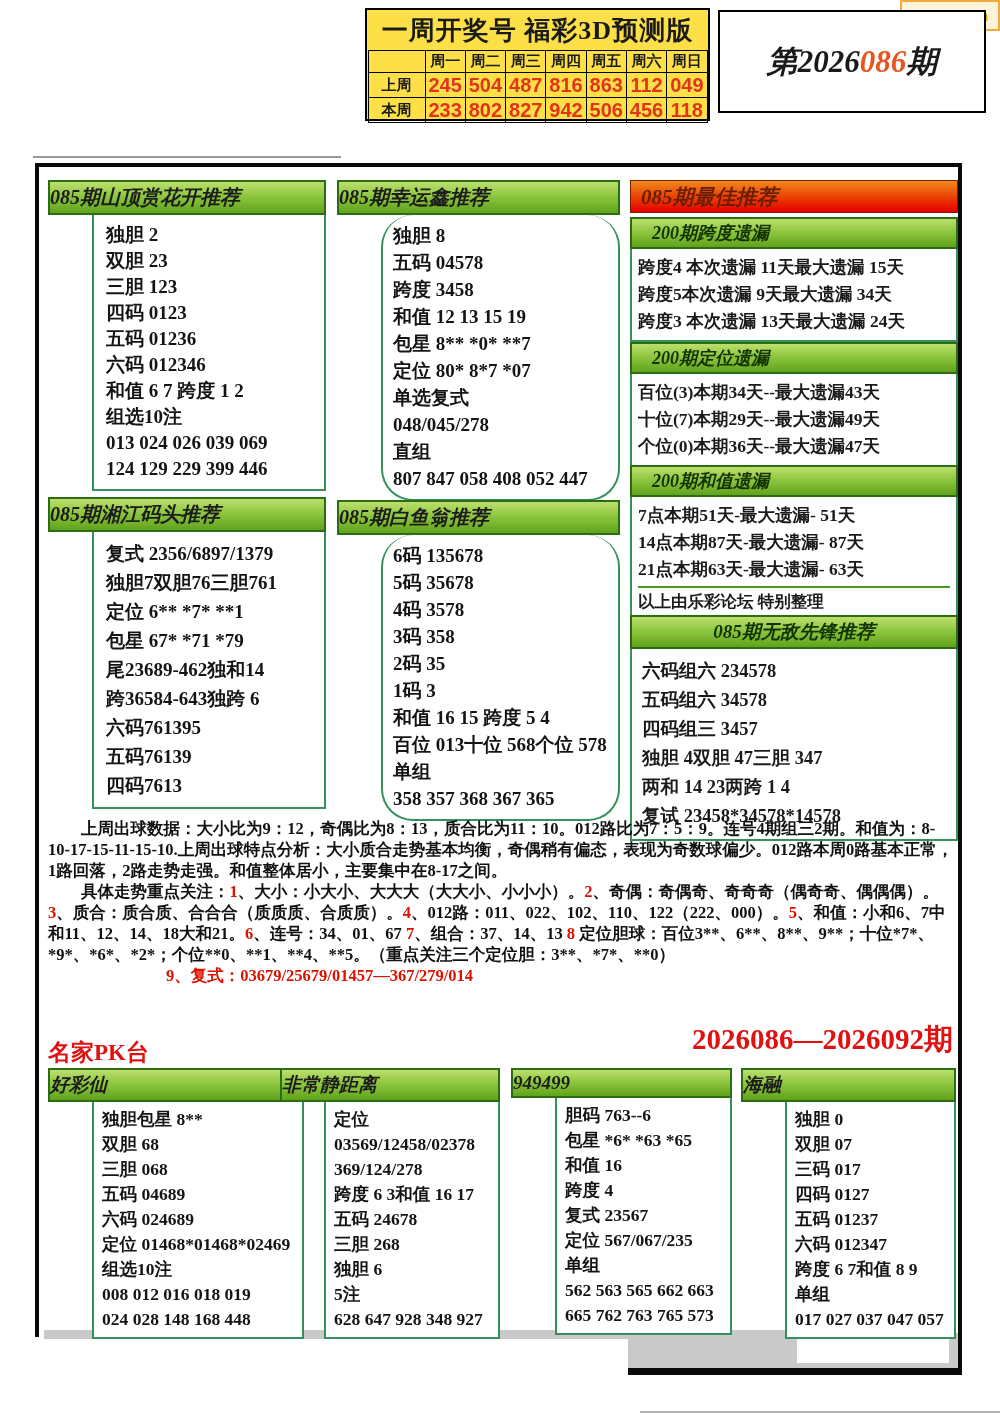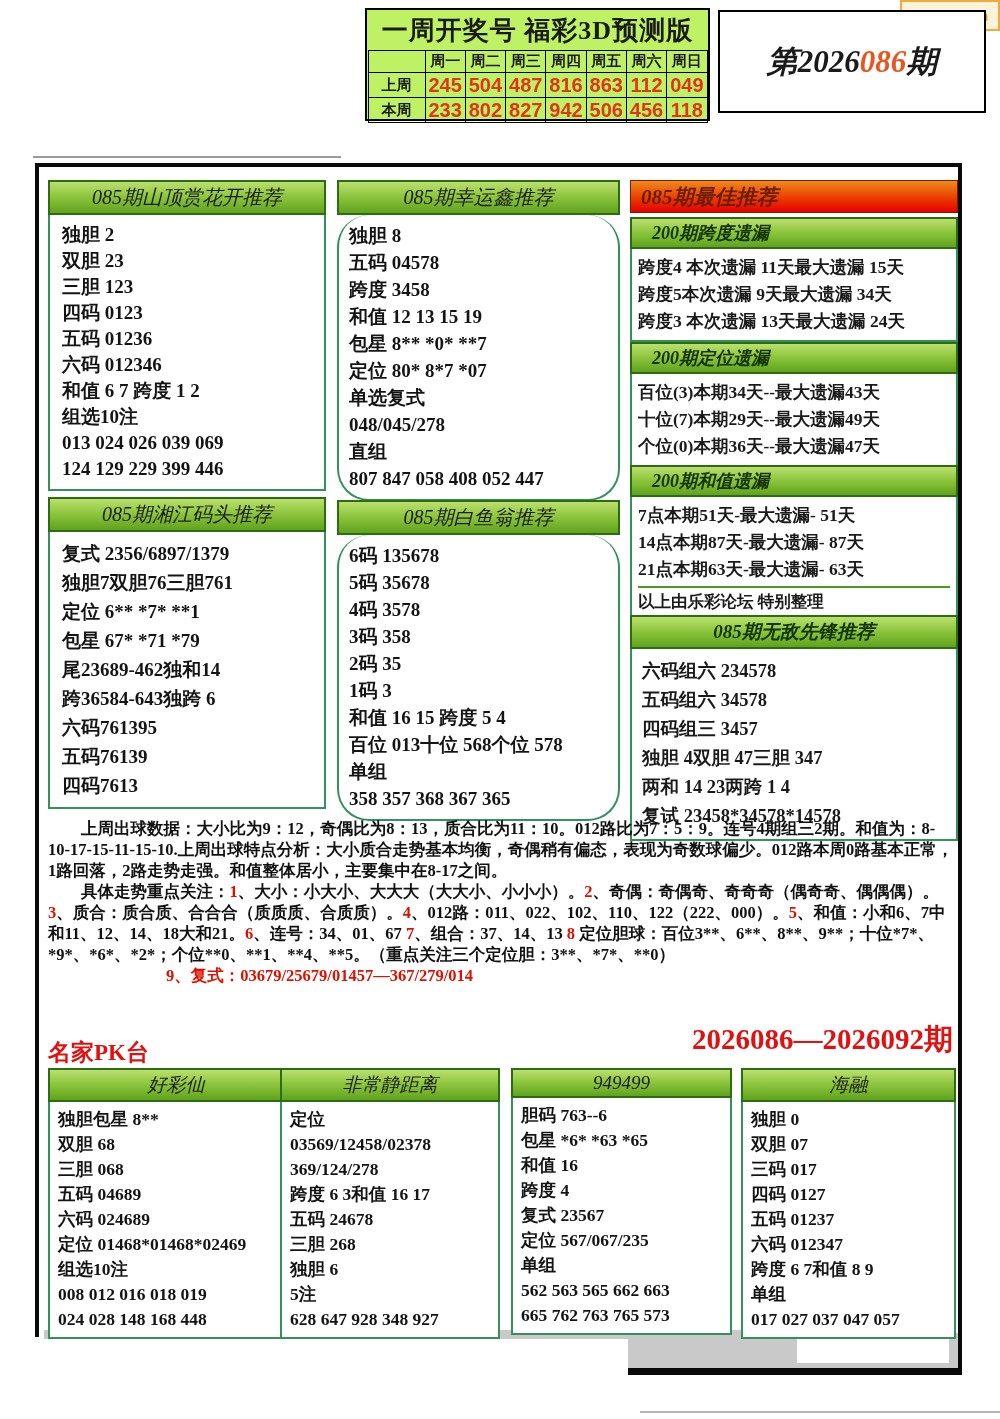--- a/index.html
+++ b/index.html
@@ -6,21 +6,21 @@
   body{width:1000px;height:1419px;position:relative;background:#ffffff;
        font-family:"Liberation Serif","DejaVu Serif",serif;color:#1a1a1a;overflow:hidden;}
   .abs{position:absolute;}
   .rd{color:#dd1100;}
 
   
   .watermark{right:0;top:0;width:96px;height:27px;background:#fbf3da;border:2px solid #f0a93c;
              color:#ef9d1d;font:bold 15px "Liberation Sans",sans-serif;display:flex;align-items:center;justify-content:center;}
 
   
-  .wkbox{left:365px;top:8px;width:345px;height:113px;border:2px solid #000;background:#bef264;box-sizing:border-box;}
+  .wkbox{left:365px;top:8px;width:345px;height:113px;border:2px solid #000;background:#fde047;box-sizing:border-box;}
   .wkbox .ttl{height:40px;display:flex;align-items:center;justify-content:center;
               font-size:26px;font-weight:bold;letter-spacing:1px;}
   table.wk{border-collapse:collapse;width:340px;margin:0 auto;}
   table.wk td{border:1px solid #000;text-align:center;padding:0;}
   table.wk .day{font-size:15px;font-weight:bold;height:21px;}
   table.wk .lbl{font-size:15px;font-weight:bold;width:56px;}
   table.wk .num{font-size:20px;font-weight:bold;color:#e1341c;height:24px;font-family:"Liberation Sans",sans-serif;}
 
   
   .issuebox{left:718px;top:10px;width:268px;height:103px;border:2px solid #000;background:#fff;
@@ -34,25 +34,25 @@
   .frame-left{left:35px;top:163px;width:4px;height:1174px;background:#090909;}
   .frame-right{left:958px;top:163px;width:4px;height:1212px;background:#090909;}
   .frame-bottom{left:628px;top:1368px;width:334px;height:7px;background:#090909;}
   .graystrip{left:44px;top:1330px;width:760px;height:9px;background:#c9c9c9;}
   .grayblock{left:628px;top:1333px;width:330px;height:35px;background:#c9c9c9;}
   .whitebox{left:797px;top:1339px;width:152px;height:24px;background:#ffffff;}
   .bottomline{left:640px;top:1411px;width:360px;height:2px;background:#b5b5b5;}
 
   
   .panel{position:absolute;box-sizing:border-box;}
-  .panel .hd{border:2px solid #2a6d12;box-sizing:border-box;text-align:center;
+  .panel .hd{border:2px solid #2a6d12;box-sizing:border-box;text-align:left;
              background:linear-gradient(#bcdf6e,#8ec73f 45%,#61a21c);
-             font-size:20px;font-weight:normal;font-style:italic;color:#1c1c1c;padding:2px 7px;}
+             font-size:20px;font-weight:bold;font-style:italic;color:#1c1c1c;padding:2px 0;}
   .panel .bd{border:2px solid #35915c;border-top:none;background:#fff;box-sizing:border-box;
-             font-weight:bold;color:#141414;}
+             font-weight:bold;color:#141414;margin-left:44px;}
   .panel .bd .ln{white-space:nowrap;}
 
   .pA .bd,.pC .bd{padding:7px 12px;font-size:19px;}
   .pA .ln{line-height:26px;} .pC .ln{line-height:29px;}
   .pB .bd,.pD .bd{padding:7px 10px;font-size:19px;border-radius:32px;}
   .pB .ln{line-height:27px;} .pD .ln{line-height:27px;}
 
   
   .banner{left:630px;top:180px;width:328px;height:33px;box-sizing:border-box;
           background:linear-gradient(#f08a1d,#ea3c00 55%,#e60000);border:1px solid #7a2000;

